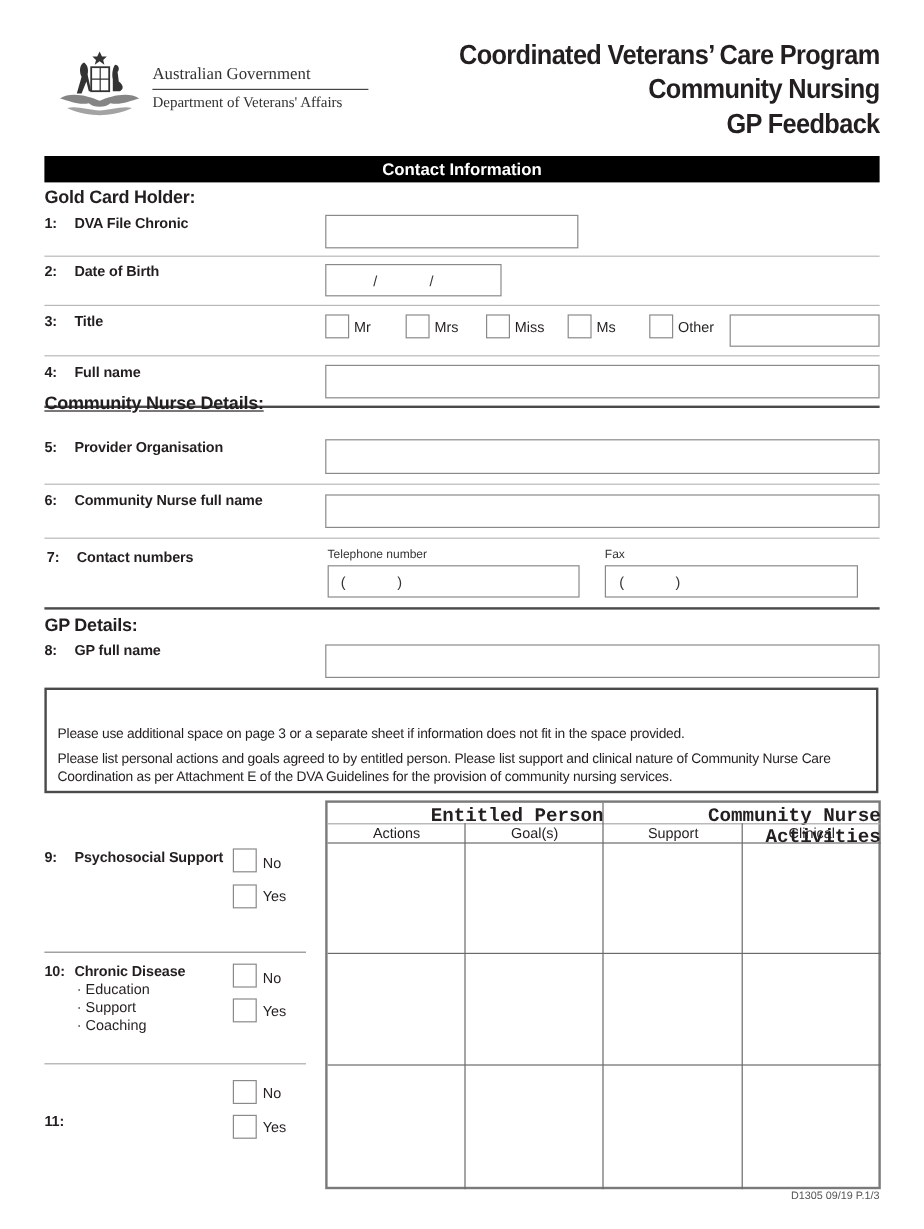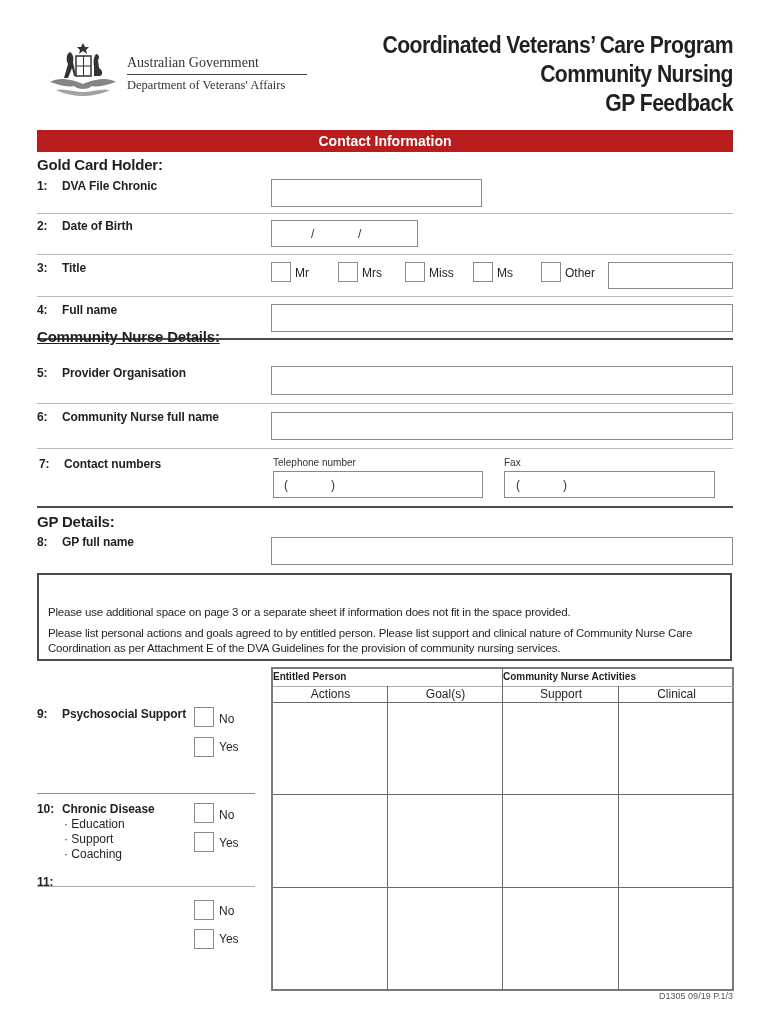--- a/index.html
+++ b/index.html
@@ -9,21 +9,21 @@
 
   
   .logo-crest { left: 44px; top: 40px; width: 78px; height: 60px; }
   .gov-name { left: 127px; top: 55px; font-family: "Liberation Serif", serif; font-size: 14px; color: #333; }
   .gov-rule { left: 127px; top: 74px; width: 180px; height: 1px; background: #444; }
   .dept-name { left: 127px; top: 78px; font-family: "Liberation Serif", serif; font-size: 12.5px; color: #333; }
   .title-block { right: 37px; top: 31px; text-align: right; font-weight: bold; font-size: 23px; line-height: 29px;
                  letter-spacing: -0.6px; transform: scaleX(0.92); transform-origin: right top; color: #231f20; }
 
   
-  .section-bar { left: 37px; top: 130px; width: 696px; height: 22px; background: #b91c1c;
+  .section-bar { left: 37px; top: 130px; width: 696px; height: 22px; background: #000000;
                  color: #fff; font-weight: bold; font-size: 14px; text-align: center; line-height: 22px; }
 
   .group-heading { font-weight: bold; font-size: 15px; left: 37px; letter-spacing: -0.2px; }
   .field-label { font-weight: bold; font-size: 12px; left: 37px; letter-spacing: -0.1px; }
   .field-label .num { display: inline-block; width: 25px; }
 
   .input-box { border: 1px solid #8a8a8a; background: #fff; box-sizing: border-box; }
   .rule-light { left: 37px; width: 696px; height: 1px; background: #b8b8b8; }
   .rule-dark { left: 37px; width: 696px; height: 2px; background: #4a4a4a; }
 
@@ -35,21 +35,21 @@
 
   
   .plan-box { left: 37px; top: 573px; width: 695px; height: 88px; border: 2px solid #4a4a4a; box-sizing: border-box; }
   .plan-title { left: 9px; top: 6px; font-weight: bold; font-size: 15px; letter-spacing: -0.3px; }
   .plan-text { left: 9px; font-size: 11.5px; line-height: 15px; letter-spacing: -0.2px; width: 680px; }
 
   
   .grid { left: 271px; top: 667px; width: 463px; height: 324px; border: 2px solid #7a7a7a; box-sizing: border-box; }
   .vline { width: 1px; background: #6a6a6a; }
   .hline { height: 1px; background: #6a6a6a; }
-  .th-group { font-weight: bold; font-size: 10px; text-align: left; }
+  .th-group { font-weight: bold; font-size: 16px; text-align: right; font-family: Liberation Mono, monospace; }
   .th-sub { font-size: 12px; text-align: center; }
 
   .footer-code { right: 37px; top: 991px; font-size: 9px; color: #555; }
 </style>
 </head>
 <body>
 
 <div class="abs logo-crest">
   <svg width="78" height="60" viewBox="0 0 78 60">
     <g fill="#333">
@@ -203,21 +203,21 @@
   <div>· Education</div>
   <div>· Support</div>
   <div>· Coaching</div>
 </div>
 <div class="abs checkbox" style="left:194px;top:803px;"></div>
 <div class="abs cb-label" style="left:219px;top:808px;">No</div>
 <div class="abs checkbox" style="left:194px;top:832px;"></div>
 <div class="abs cb-label" style="left:219px;top:836px;">Yes</div>
 <div class="abs" style="left:37px;top:886px;width:218px;height:1px;background:#aaa;"></div>
 
-<div class="abs field-label" style="top:874px;line-height:16px;">
+<div class="abs field-label" style="top:926px;line-height:16px;">
   <span class="num" style="vertical-align:top;">11:</span>
 </div>
 <div class="abs checkbox" style="left:194px;top:900px;"></div>
 <div class="abs cb-label" style="left:219px;top:904px;">No</div>
 <div class="abs checkbox" style="left:194px;top:929px;"></div>
 <div class="abs cb-label" style="left:219px;top:932px;">Yes</div>
 
 <div class="abs footer-code">D1305 09/19 P.1/3</div>
 
 </body></html>

